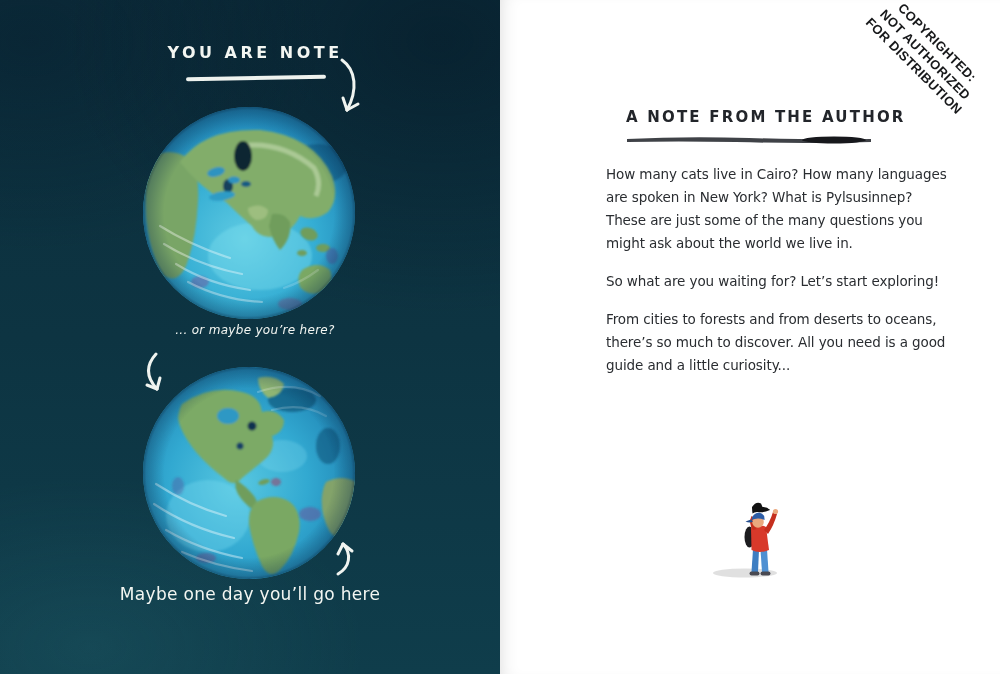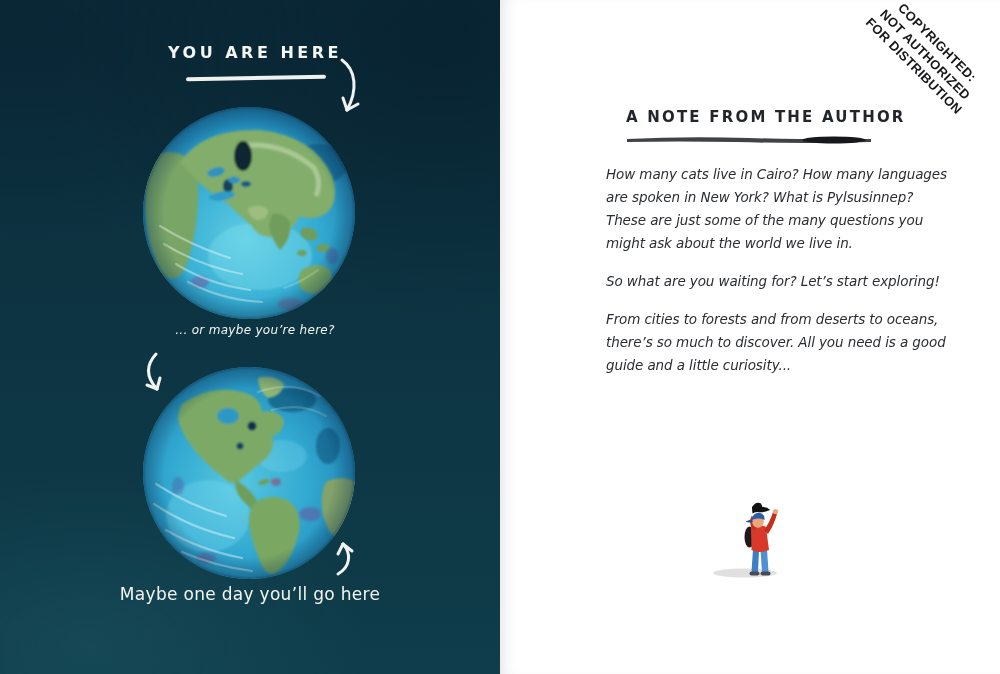--- a/index.html
+++ b/index.html
@@ -32,32 +32,32 @@
   .globe2{left:142px;top:366px;}
 
   
   .watermark{position:absolute;left:340px;top:30px;width:170px;text-align:center;
     transform:rotate(45deg);font-family:"Liberation Sans",sans-serif;font-weight:bold;
     font-size:13px;line-height:1.28;letter-spacing:.4px;color:#17181a;white-space:pre;}
   .heading{position:absolute;left:126px;top:108px;width:248px;text-align:right;
     font-weight:bold;font-size:15px;letter-spacing:2.2px;color:#22252a;white-space:nowrap;}
   .brush{position:absolute;left:124px;top:134px;}
   .paragraphs{position:absolute;left:106px;top:163px;width:386px;}
-  .paragraphs p{margin:0 0 15px 0;font-style:italic;font-size:13.5px;line-height:23px;
+  .paragraphs p{margin:0 0 15px 0;font-size:13.5px;line-height:23px;
     letter-spacing:-.1px;color:#2a2d31;white-space:pre;}
   .person{position:absolute;left:212px;top:500px;width:76px;height:84px;}
 </style>
 </head>
 <body>
 
 <div class="spread">
 
   <div class="page page-left">
 
-    <div class="cap-top">YOU ARE HERE</div>
+    <div class="cap-top">YOU ARE NOTE</div>
     <div class="cap-top-underline"></div>
 
     <svg class="arrow" style="left:334px;top:56px;" width="30" height="62" viewBox="0 0 30 62">
       <path d="M8,4 C22,14 24,34 13,54"></path>
       <path d="M13,54 L9,42"></path>
         <path d="M13,54 L24,48"></path>
     </svg>
 
     <svg class="globe globe1" viewBox="0 0 214 214">
       <defs>

